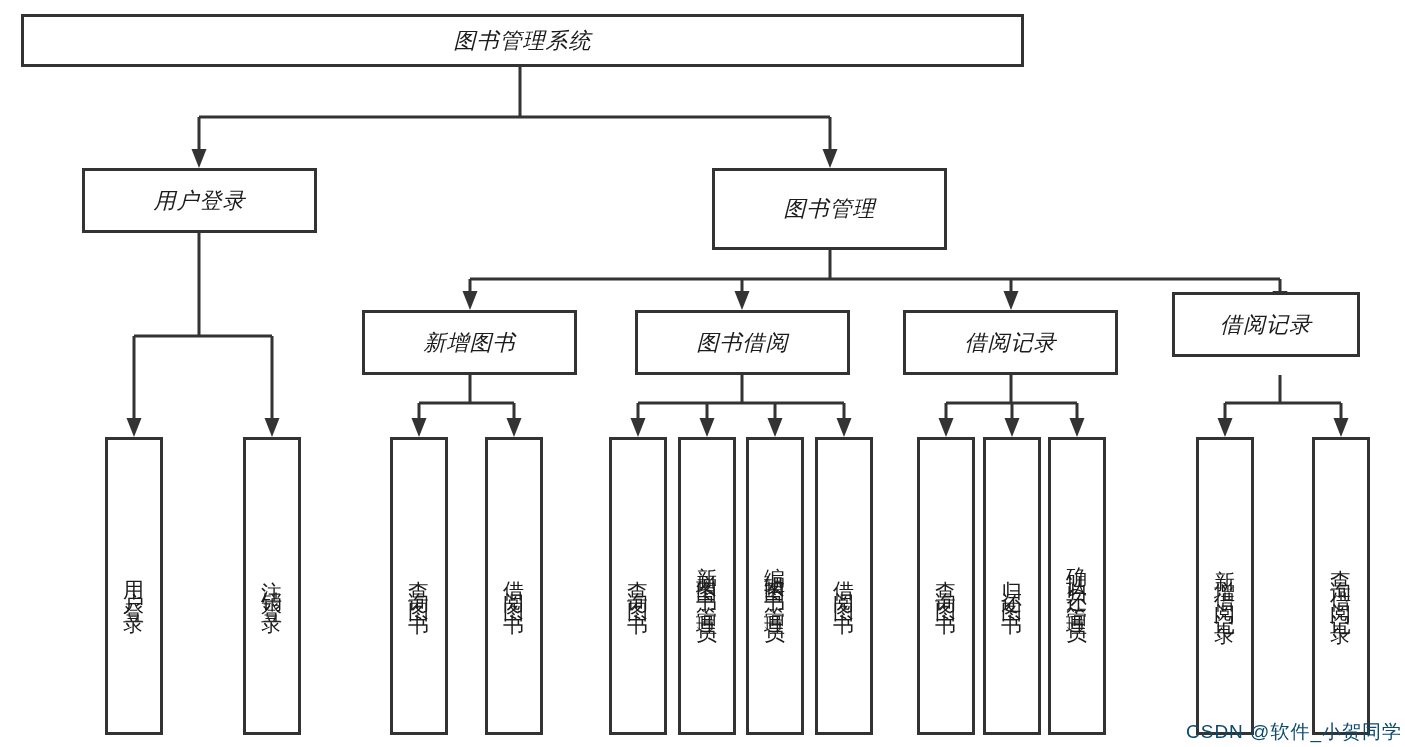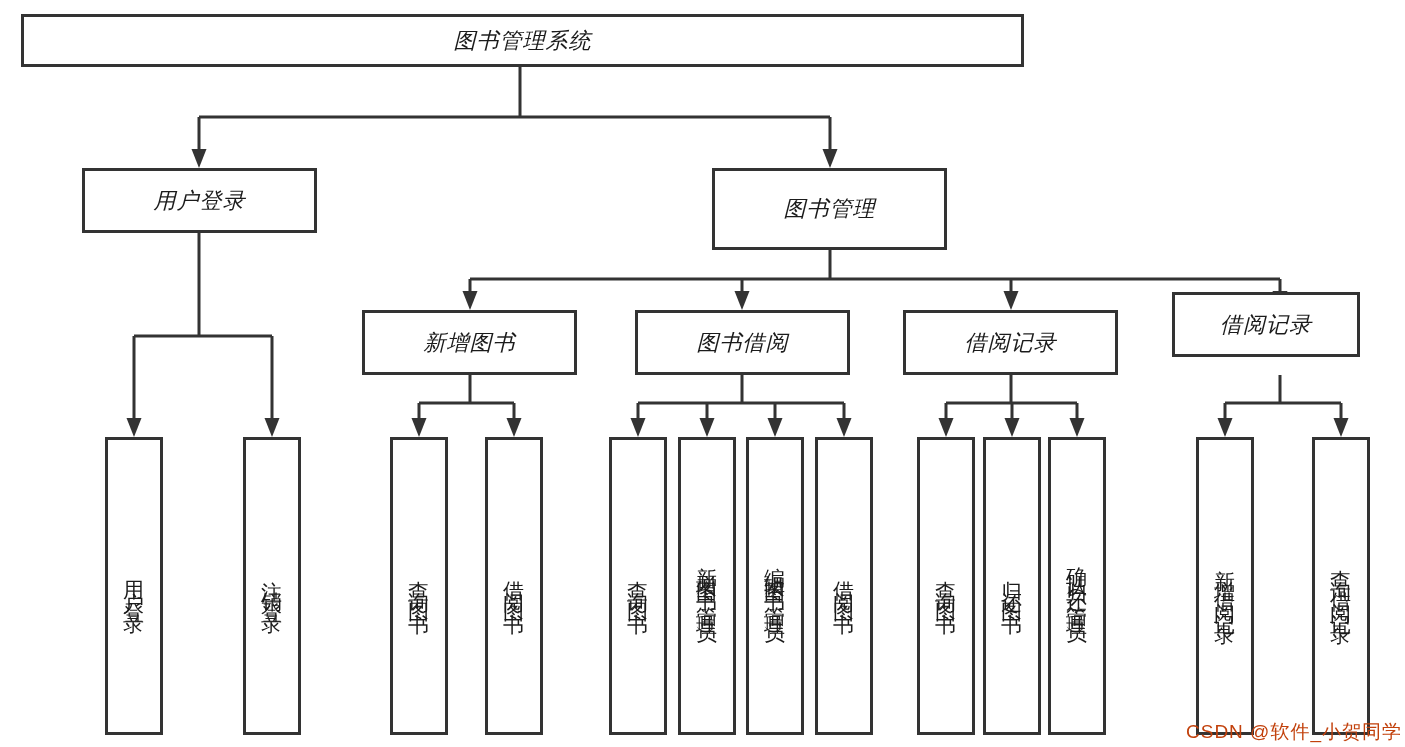--- a/index.html
+++ b/index.html
@@ -52,21 +52,21 @@
     white-space: nowrap;
   }
   .v-label.long {
     letter-spacing: 8px;
   }
   .watermark {
     position: absolute;
     left: 1186px;
     top: 719px;
     font-size: 19px;
-    color: #c2410c;
+    color: #0c4a6e;
     letter-spacing: 1px;
     white-space: nowrap;
     z-index: 5;
   }
 </style>
 </head>
 <body>
 
 <div class="stage">
 

